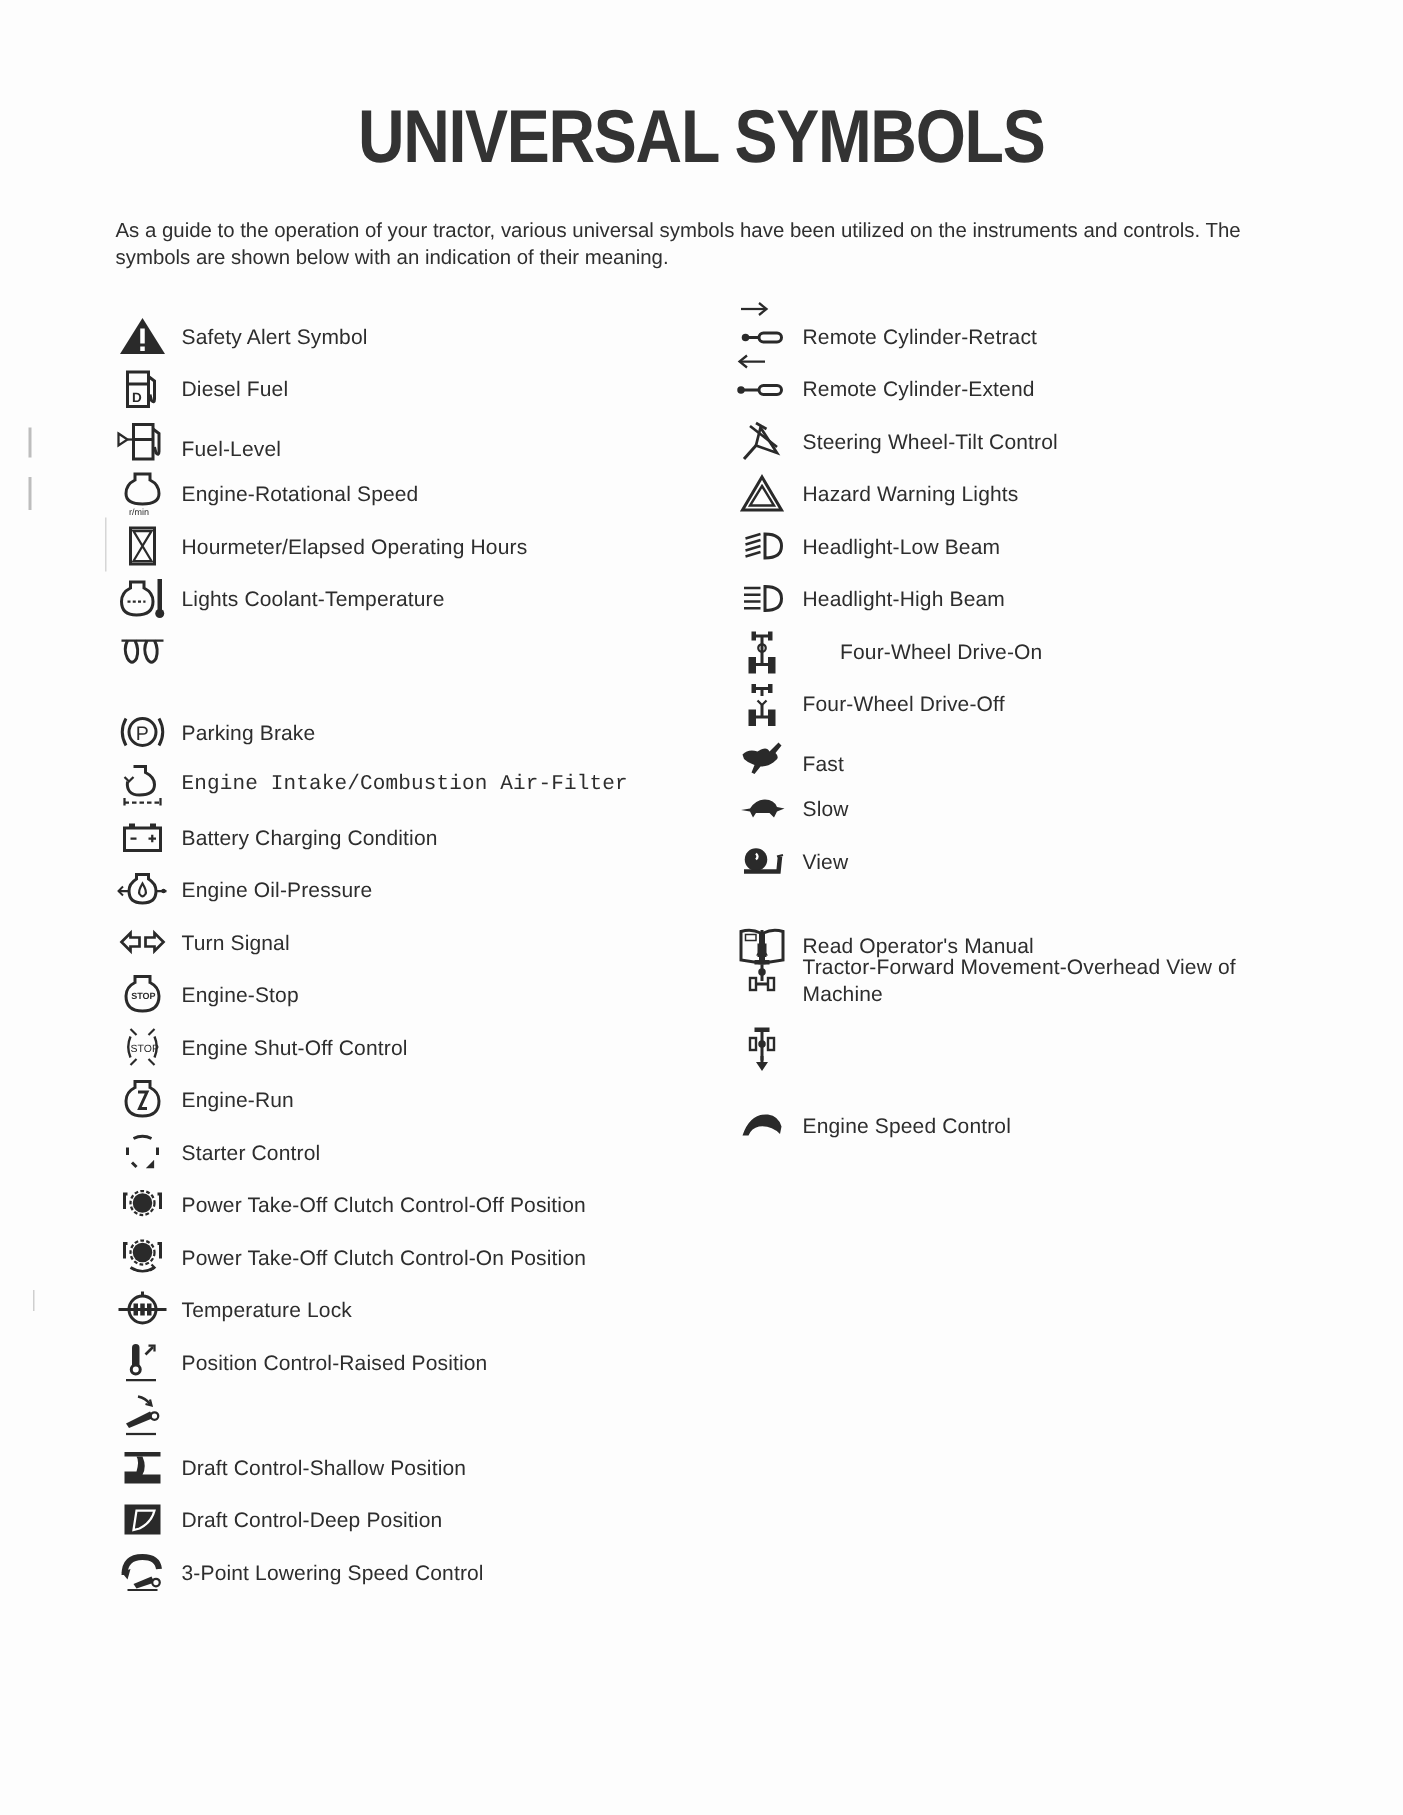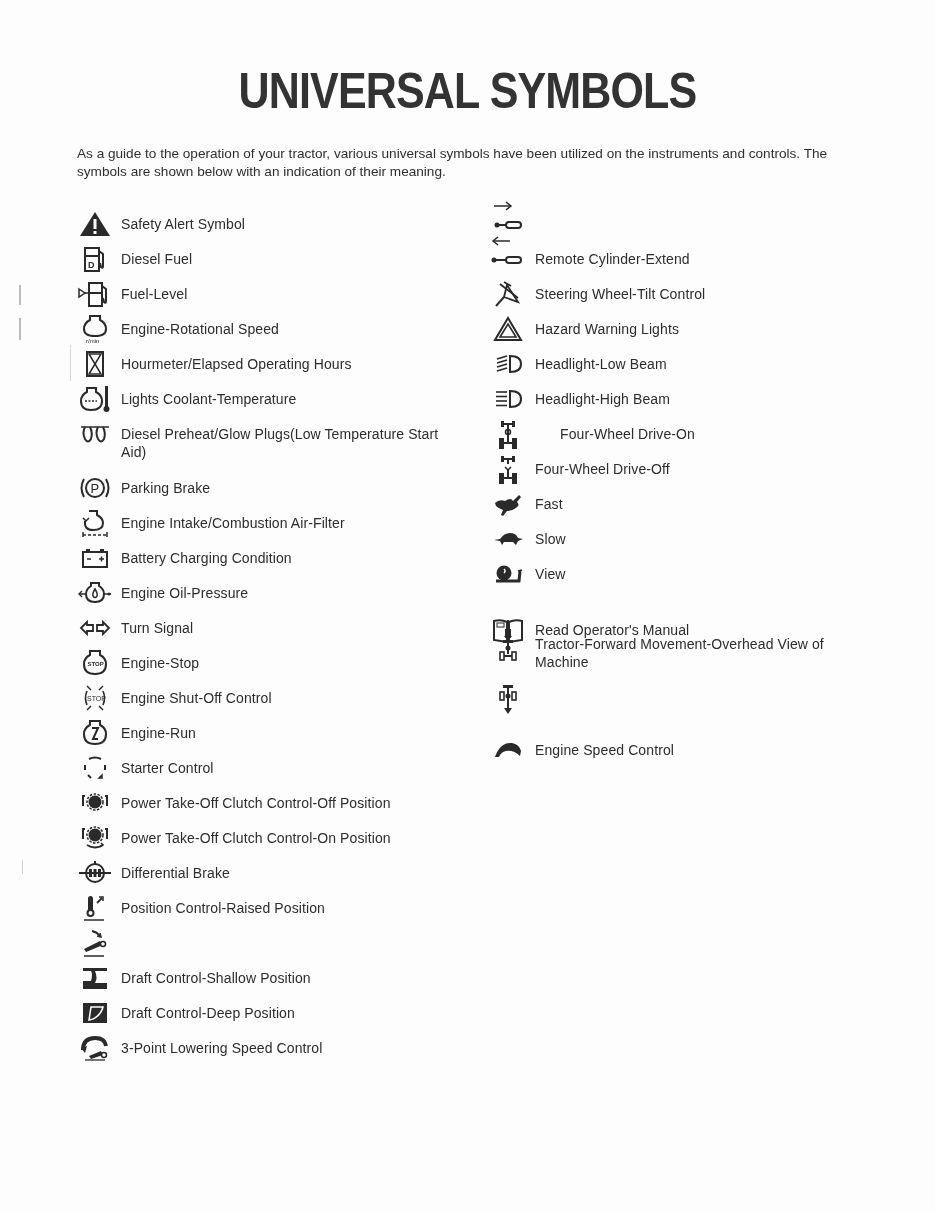--- a/index.html
+++ b/index.html
@@ -55,21 +55,21 @@
       <svg width="26" height="28" viewBox="0 0 26 28">
           <rect x="3" y="3" width="14" height="23" fill="none" stroke="#2a2a2a" stroke-width="2"></rect>
           <line x1="3" y1="11" x2="17" y2="11" stroke="#2a2a2a" stroke-width="2"></line>
           <text x="6" y="23" font-size="9" font-weight="bold" fill="#2a2a2a" font-family="Liberation Sans, sans-serif">D</text>
           <path d="M17 6 L21 9 L21 21 Q21 24 19 22 L18 18" fill="none" stroke="#2a2a2a" stroke-width="2"></path>
         </svg>
     </span>
     <span class="label">Diesel Fuel</span>
   </div>
 
-  <div class="item" style="top:70px;">
+  <div class="item" style="top:70px;align-items:flex-end;">
     <span class="icon">
       <svg width="34" height="28" viewBox="0 0 34 28">
           <path d="M1 9 L7 13 L1 17 Z" fill="none" stroke="#2a2a2a" stroke-width="1.5"></path>
           <line x1="7" y1="13" x2="12" y2="13" stroke="#2a2a2a" stroke-width="1.5"></line>
           <rect x="11" y="3" width="13" height="23" fill="none" stroke="#2a2a2a" stroke-width="2"></rect>
           <line x1="11" y1="13" x2="24" y2="13" stroke="#2a2a2a" stroke-width="2"></line>
           <path d="M24 6 L28 9 L28 21 Q28 24 26 22 L25 18" fill="none" stroke="#2a2a2a" stroke-width="2"></path>
         </svg>
     </span>
     <span class="label">Fuel-Level</span>
@@ -108,36 +108,35 @@
   </div>
 
   <div class="item" style="top:210px;">
     <span class="icon">
       <svg width="30" height="20" viewBox="0 0 30 20">
           <line x1="1" y1="3" x2="29" y2="3" stroke="#2a2a2a" stroke-width="1.5"></line>
           <path d="M5 3 Q2 9 5 15 Q8 20 11 15 Q13 9 10 3" fill="none" stroke="#2a2a2a" stroke-width="2"></path>
           <path d="M18 3 Q15 9 18 15 Q21 20 24 15 Q26 9 23 3" fill="none" stroke="#2a2a2a" stroke-width="2"></path>
         </svg>
     </span>
-    <span class="label" style="width:340px;">Diesel Preheat/Glow Plugs(Low Temperature Start Aid)</span>
   </div>
 
   <div class="item" style="top:264px;">
     <span class="icon">
       <svg width="32" height="26" viewBox="0 0 32 26">
           <circle cx="16" cy="13" r="9" fill="none" stroke="#2a2a2a" stroke-width="2"></circle>
           <path d="M5 4 Q0 13 5 22" fill="none" stroke="#2a2a2a" stroke-width="2"></path>
           <path d="M27 4 Q32 13 27 22" fill="none" stroke="#2a2a2a" stroke-width="2"></path>
           <text x="11.5" y="18" font-size="13" fill="#2a2a2a" font-family="Liberation Sans, sans-serif">P</text>
         </svg>
     </span>
     <span class="label">Parking Brake</span>
   </div>
 
-  <div class="item" style="top:299px;">
+  <div class="item" style="top:299px;font-family:Liberation Mono, monospace;">
     <span class="icon">
       <svg width="30" height="30" viewBox="0 0 30 30">
           <path d="M9 3 L17 3 L17 7 Q23 10 23 15 Q23 22 13 22 Q4 22 5 13" fill="none" stroke="#2a2a2a" stroke-width="2"></path>
           <path d="M3 10 L6 13 L9 10" fill="none" stroke="#2a2a2a" stroke-width="1.5"></path>
           <line x1="3" y1="27" x2="27" y2="27" stroke="#2a2a2a" stroke-width="1.5" stroke-dasharray="3 2"></line>
           <line x1="3" y1="24" x2="3" y2="29" stroke="#2a2a2a" stroke-width="1.5"></line>
           <line x1="27" y1="24" x2="27" y2="29" stroke="#2a2a2a" stroke-width="1.5"></line>
         </svg>
     </span>
     <span class="label">Engine Intake/Combustion Air-Filter</span>
@@ -259,21 +258,21 @@
     <span class="icon">
       <svg width="34" height="28" viewBox="0 0 34 28">
           <circle cx="17" cy="14" r="9" fill="none" stroke="#2a2a2a" stroke-width="2"></circle>
           <line x1="1" y1="14" x2="33" y2="14" stroke="#2a2a2a" stroke-width="2"></line>
           <line x1="17" y1="2" x2="17" y2="5" stroke="#2a2a2a" stroke-width="2"></line>
           <rect x="11" y="10" width="3" height="8" fill="#2a2a2a"></rect>
           <rect x="15.5" y="10" width="3" height="8" fill="#2a2a2a"></rect>
           <rect x="20" y="10" width="3" height="8" fill="#2a2a2a"></rect>
         </svg>
     </span>
-    <span class="label">Differential Brake</span>
+    <span class="label">Temperature Lock</span>
   </div>
 
   <div class="item" style="top:684px;">
     <span class="icon">
       <svg width="30" height="30" viewBox="0 0 30 30">
           <rect x="8" y="3" width="5" height="16" rx="2.5" fill="#2a2a2a"></rect>
           <circle cx="10.5" cy="20" r="3" fill="#fff" stroke="#2a2a2a" stroke-width="2"></circle>
           <line x1="4" y1="27" x2="24" y2="27" stroke="#2a2a2a" stroke-width="1.5"></line>
           <path d="M17 10 L22 5" stroke="#2a2a2a" stroke-width="1.8"></path>
           <path d="M19 4 L23 4 L23 8" fill="none" stroke="#2a2a2a" stroke-width="1.5"></path>
@@ -333,20 +332,21 @@
   <div class="item" style="top:-12px;">
     <span class="icon" style="height:40px;">
       <svg width="36" height="40" viewBox="0 0 36 40">
           <line x1="4" y1="8" x2="20" y2="8" stroke="#2a2a2a" stroke-width="1.5"></line>
           <path d="M16 4 L21 8 L16 12" fill="none" stroke="#2a2a2a" stroke-width="1.5"></path>
           <circle cx="7" cy="27" r="2.5" fill="#2a2a2a"></circle>
           <line x1="7" y1="27" x2="16" y2="27" stroke="#2a2a2a" stroke-width="2"></line>
           <rect x="16" y="24" width="15" height="6" rx="3" fill="none" stroke="#2a2a2a" stroke-width="2"></rect>
         </svg>
     </span>
+    <span class="label" style="padding-top:17px;">Remote Cylinder-Retract</span>
   </div>
 
   <div class="item" style="top:23px;">
     <span class="icon" style="height:40px;">
       <svg width="36" height="40" viewBox="0 0 36 40">
           <line x1="4" y1="8" x2="20" y2="8" stroke="#2a2a2a" stroke-width="1.5"></line>
           <path d="M8 4 L3 8 L8 12" fill="none" stroke="#2a2a2a" stroke-width="1.5"></path>
           <circle cx="4" cy="27" r="2.5" fill="#2a2a2a"></circle>
           <line x1="4" y1="27" x2="16" y2="27" stroke="#2a2a2a" stroke-width="2"></line>
           <rect x="16" y="24" width="15" height="6" rx="3" fill="none" stroke="#2a2a2a" stroke-width="2"></rect>
@@ -429,21 +429,21 @@
           <path d="M10 12 L13 15 L16 12" fill="none" stroke="#2a2a2a" stroke-width="1.5"></path>
           <line x1="13" y1="15" x2="13" y2="23" stroke="#2a2a2a" stroke-width="2"></line>
           <rect x="4" y="18" width="5" height="11" fill="#2a2a2a"></rect>
           <rect x="17" y="18" width="5" height="11" fill="#2a2a2a"></rect>
           <line x1="9" y1="23" x2="17" y2="23" stroke="#2a2a2a" stroke-width="2"></line>
         </svg>
     </span>
     <span class="label">Four-Wheel Drive-Off</span>
   </div>
 
-  <div class="item" style="top:280px;">
+  <div class="item" style="top:280px;align-items:flex-end;">
     <span class="icon">
       <svg width="30" height="26" viewBox="0 0 30 26">
           <path d="M2 12 Q6 8 12 10 Q18 6 20 10 L26 4 L28 6 L24 11 Q27 14 24 16 Q20 20 14 20 L10 25 L8 24 L10 19 Q5 17 3 15 Z" fill="#2a2a2a"></path>
         </svg>
     </span>
     <span class="label">Fast</span>
   </div>
 
   <div class="item" style="top:315px;">
     <span class="icon">

